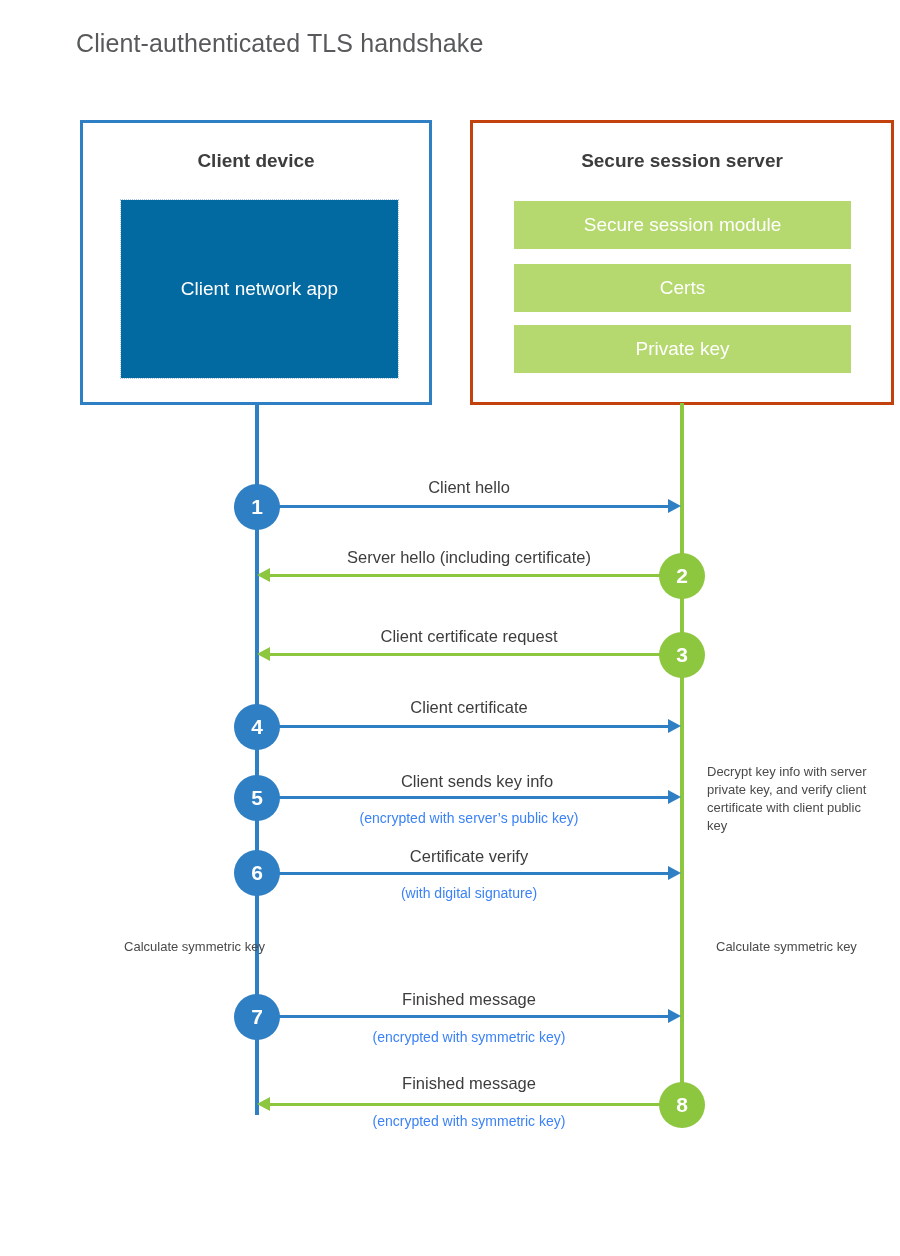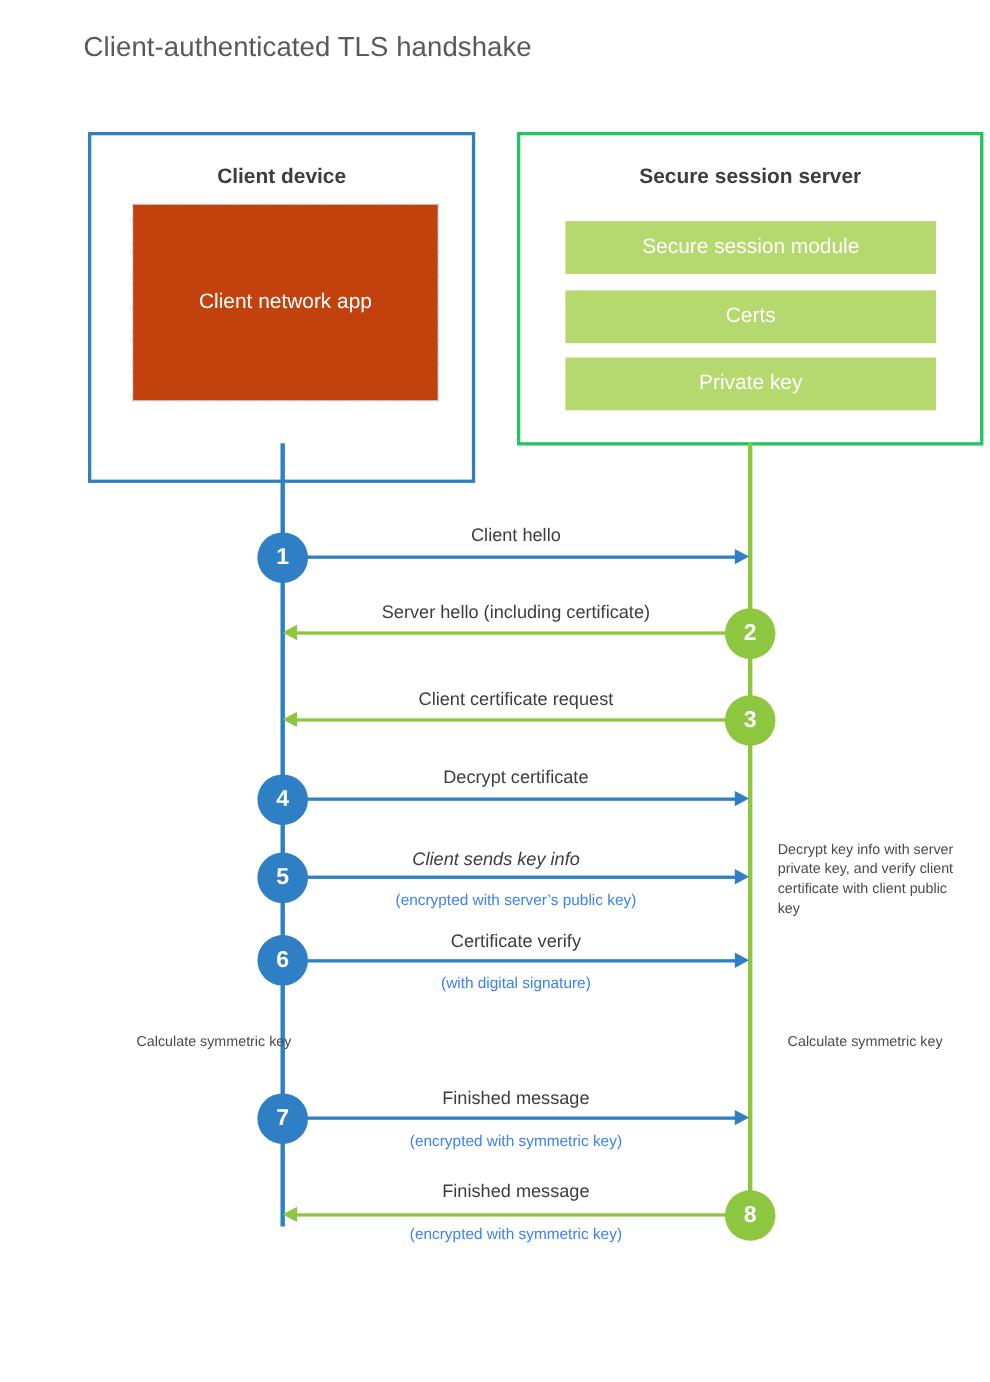--- a/index.html
+++ b/index.html
@@ -15,30 +15,30 @@
 
   
   .page-title{
     position:absolute;left:36px;top:29px;
     font-size:25px;font-weight:400;color:#58595b;
     letter-spacing:.1px;white-space:nowrap;
   }
 
   
   .panel{position:absolute;background:#ffffff;box-sizing:border-box;}
-  .panel.client{left:40px;top:120px;width:352px;height:319px;border:3px solid #2E7FC4;}
-  .panel.server{left:430px;top:120px;width:424px;height:285px;border:3px solid #22c55e;}
+  .panel.client{left:40px;top:120px;width:352px;height:285px;border:3px solid #2E7FC4;}
+  .panel.server{left:430px;top:120px;width:424px;height:285px;border:3px solid #c2410c;}
   .panel-title{
     position:absolute;left:0;right:0;top:27px;text-align:center;
     font-size:19px;font-weight:bold;color:#3d3d3d;
   }
 
   .client-app{
-    position:absolute;left:38px;top:63px;width:277px;height:178px;
-    background:#c2410c;color:#ffffff;
+    position:absolute;left:38px;top:77px;width:277px;height:178px;
+    background:#0369a1;color:#ffffff;
     display:flex;align-items:center;justify-content:center;text-align:center;
     font-size:19px;line-height:26px;font-weight:400;
     outline:1px dotted #a9c7e8;
   }
 
   .srv-item{
     position:absolute;left:41px;width:337px;height:48px;
     background:#B5D86F;color:#ffffff;
     display:flex;align-items:center;justify-content:center;
     font-size:19px;font-weight:400;
@@ -124,27 +124,27 @@
 
   <div class="msg green" style="left:229px;top:653px;width:412px;">
     <span class="head"></span>
   </div>
   <div class="msg-label" style="left:217px;top:627px;width:424px;">Client certificate request</div>
   <div class="marker green" style="top:632px;">3</div>
 
   <div class="msg blue" style="left:217px;top:725px;width:412px;">
     <span class="head"></span>
   </div>
-  <div class="msg-label" style="left:217px;top:698px;width:424px;">Decrypt certificate</div>
+  <div class="msg-label" style="left:217px;top:698px;width:424px;">Client certificate</div>
   <div class="marker blue" style="top:704px;">4</div>
 
   <div class="msg blue" style="left:217px;top:796px;width:412px;">
     <span class="head"></span>
   </div>
-  <div class="msg-label" style="left:199px;top:772px;width:424px;font-style:italic;">Client sends key info</div>
+  <div class="msg-label" style="left:225px;top:772px;width:424px;">Client sends key info</div>
   <div class="msg-sub" style="left:217px;top:810px;width:424px;">(encrypted with server’s public key)</div>
   <div class="marker blue" style="top:775px;">5</div>
 
   <div class="msg blue" style="left:217px;top:872px;width:412px;">
     <span class="head"></span>
   </div>
   <div class="msg-label" style="left:217px;top:847px;width:424px;">Certificate verify</div>
   <div class="msg-sub" style="left:217px;top:885px;width:424px;">(with digital signature)</div>
   <div class="marker blue" style="top:850px;">6</div>
 

